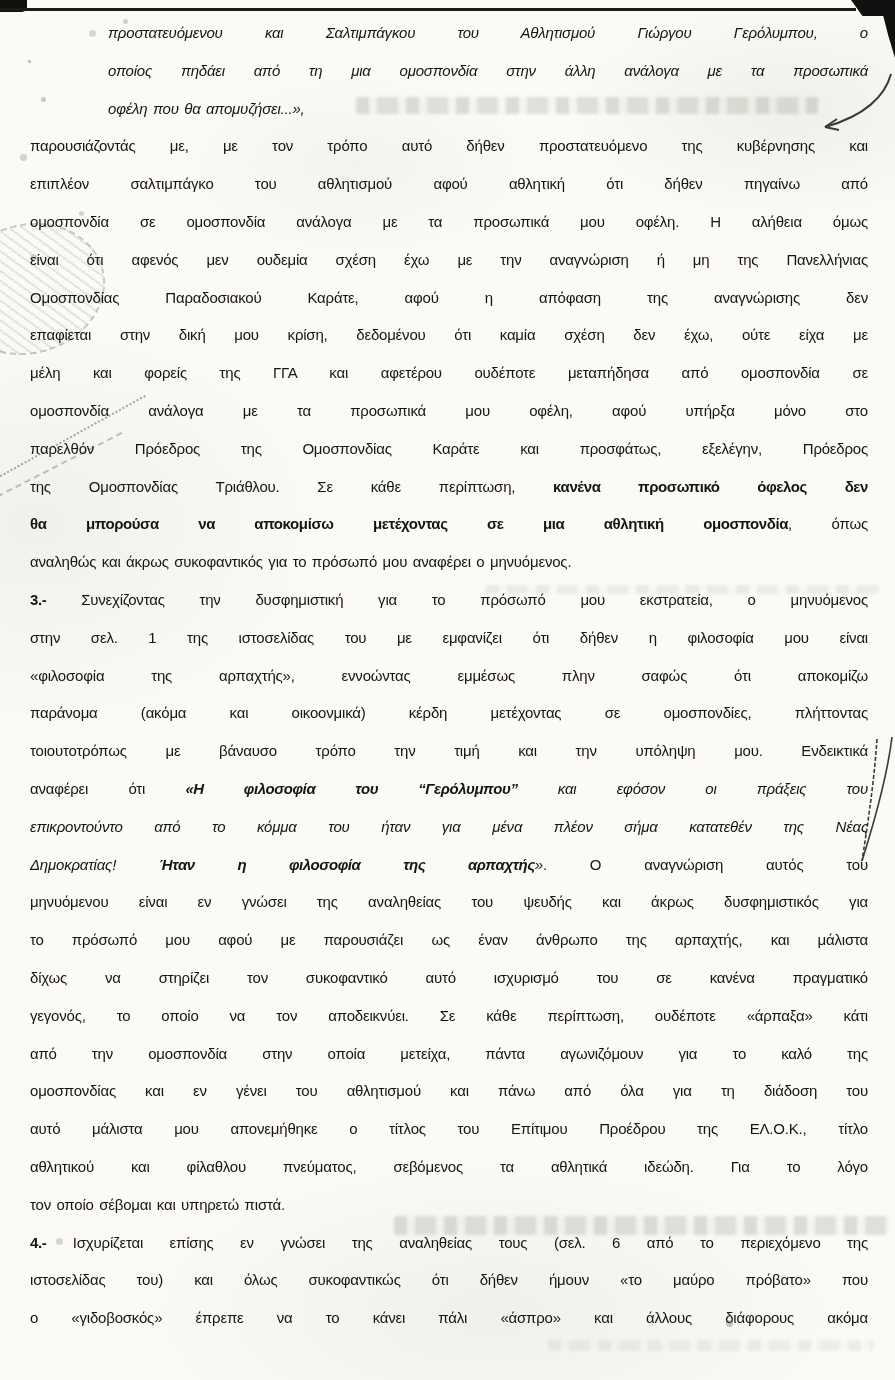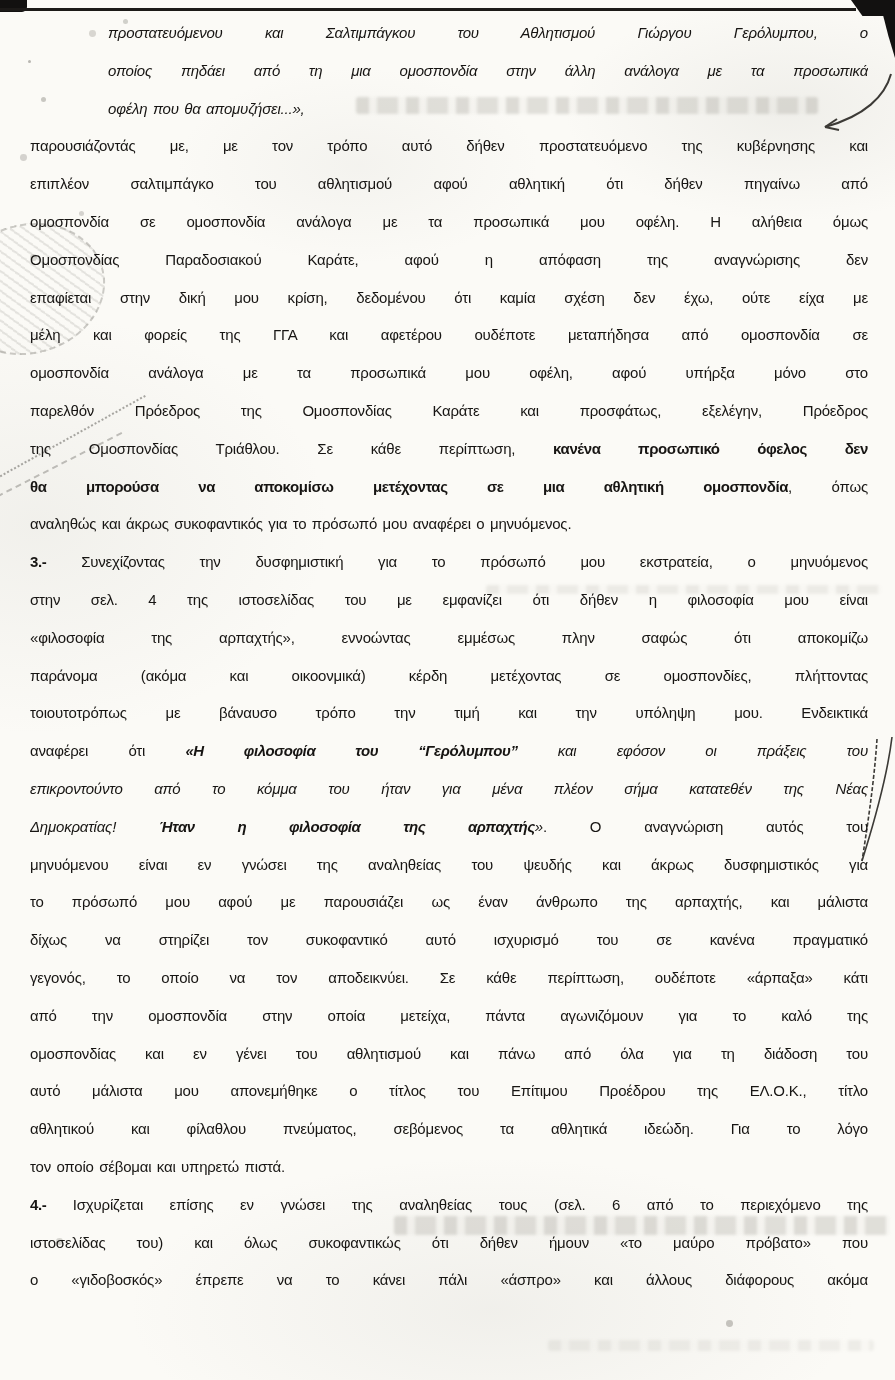--- a/index.html
+++ b/index.html
@@ -125,32 +125,33 @@
   <div class="doc">
       <div class="block indent">
         <div class="line just"><span class="seg-i">προστατευόμενου και Σαλτιμπάγκου του Αθλητισμού Γιώργου Γερόλυμπου, ο</span></div>
         <div class="line just"><span class="seg-i">οποίος πηδάει από τη μια ομοσπονδία στην άλλη ανάλογα με τα προσωπικά</span></div>
         <div class="line"><span class="seg-i">οφέλη που θα απομυζήσει...»,</span></div>
       </div>
       <div class="block">
         <div class="line just"><span class="seg-r">παρουσιάζοντάς με, με τον τρόπο αυτό δήθεν προστατευόμενο της κυβέρνησης και</span></div>
         <div class="line just"><span class="seg-r">επιπλέον σαλτιμπάγκο του αθλητισμού αφού αθλητική ότι δήθεν πηγαίνω από</span></div>
         <div class="line just"><span class="seg-r">ομοσπονδία σε ομοσπονδία ανάλογα με τα προσωπικά μου οφέλη. Η αλήθεια όμως</span></div>
+        <div class="line just"><span class="seg-r">είναι ότι αφενός μεν ουδεμία σχέση έχω με την αναγνώριση ή μη της Πανελλήνιας</span></div>
         <div class="line just"><span class="seg-r">Ομοσπονδίας Παραδοσιακού Καράτε, αφού η απόφαση της αναγνώρισης δεν</span></div>
         <div class="line just"><span class="seg-r">επαφίεται στην δική μου κρίση, δεδομένου ότι καμία σχέση δεν έχω, ούτε είχα με</span></div>
         <div class="line just"><span class="seg-r">μέλη και φορείς της ΓΓΑ και αφετέρου ουδέποτε μεταπήδησα από ομοσπονδία σε</span></div>
         <div class="line just"><span class="seg-r">ομοσπονδία ανάλογα με τα προσωπικά μου οφέλη, αφού υπήρξα μόνο στο</span></div>
         <div class="line just"><span class="seg-r">παρελθόν Πρόεδρος της Ομοσπονδίας Καράτε και προσφάτως, εξελέγην, Πρόεδρος</span></div>
         <div class="line just"><span class="seg-r">της Ομοσπονδίας Τριάθλου. Σε κάθε περίπτωση, </span><span class="seg-b">κανένα προσωπικό όφελος δεν</span></div>
         <div class="line just"><span class="seg-b">θα μπορούσα να αποκομίσω μετέχοντας σε μια αθλητική ομοσπονδία</span><span class="seg-r">, όπως</span></div>
         <div class="line"><span class="seg-r">αναληθώς και άκρως συκοφαντικός για το πρόσωπό μου αναφέρει ο μηνυόμενος.</span></div>
       </div>
       <div class="block">
         <div class="line just"><span class="seg-b">3.-</span><span class="seg-r"> Συνεχίζοντας την δυσφημιστική για το πρόσωπό μου εκστρατεία, ο μηνυόμενος</span></div>
-        <div class="line just"><span class="seg-r">στην σελ. 4 της ιστοσελίδας του με εμφανίζει ότι δήθεν η φιλοσοφία μου είναι</span></div>
+        <div class="line just"><span class="seg-r">στην σελ. 1 της ιστοσελίδας του με εμφανίζει ότι δήθεν η φιλοσοφία μου είναι</span></div>
         <div class="line just"><span class="seg-r">«φιλοσοφία της αρπαχτής», εννοώντας εμμέσως πλην σαφώς ότι αποκομίζω</span></div>
         <div class="line just"><span class="seg-r">παράνομα (ακόμα και οικοονμικά) κέρδη μετέχοντας σε ομοσπονδίες, πλήττοντας</span></div>
         <div class="line just"><span class="seg-r">τοιουτοτρόπως με βάναυσο τρόπο την τιμή και την υπόληψη μου. Ενδεικτικά</span></div>
         <div class="line just"><span class="seg-r">αναφέρει ότι </span><span class="seg-bi">«Η φιλοσοφία του “Γερόλυμπου”</span><span class="seg-i"> και εφόσον οι πράξεις του</span></div>
         <div class="line just"><span class="seg-i">επικροντούντο από το κόμμα του ήταν για μένα πλέον σήμα κατατεθέν της Νέας</span></div>
         <div class="line just"><span class="seg-i">Δημοκρατίας! </span><span class="seg-bi">Ήταν η φιλοσοφία της αρπαχτής</span><span class="seg-i">»</span><span class="seg-r">. Ο αναγνώριση αυτός του</span></div>
         <div class="line just"><span class="seg-r">μηνυόμενου είναι εν γνώσει της αναληθείας του ψευδής και άκρως δυσφημιστικός για</span></div>
         <div class="line just"><span class="seg-r">το πρόσωπό μου αφού με παρουσιάζει ως έναν άνθρωπο της αρπαχτής, και μάλιστα</span></div>
         <div class="line just"><span class="seg-r">δίχως να στηρίζει τον συκοφαντικό αυτό ισχυρισμό του σε κανένα πραγματικό</span></div>
         <div class="line just"><span class="seg-r">γεγονός, το οποίο να τον αποδεικνύει. Σε κάθε περίπτωση, ουδέποτε «άρπαξα» κάτι</span></div>

